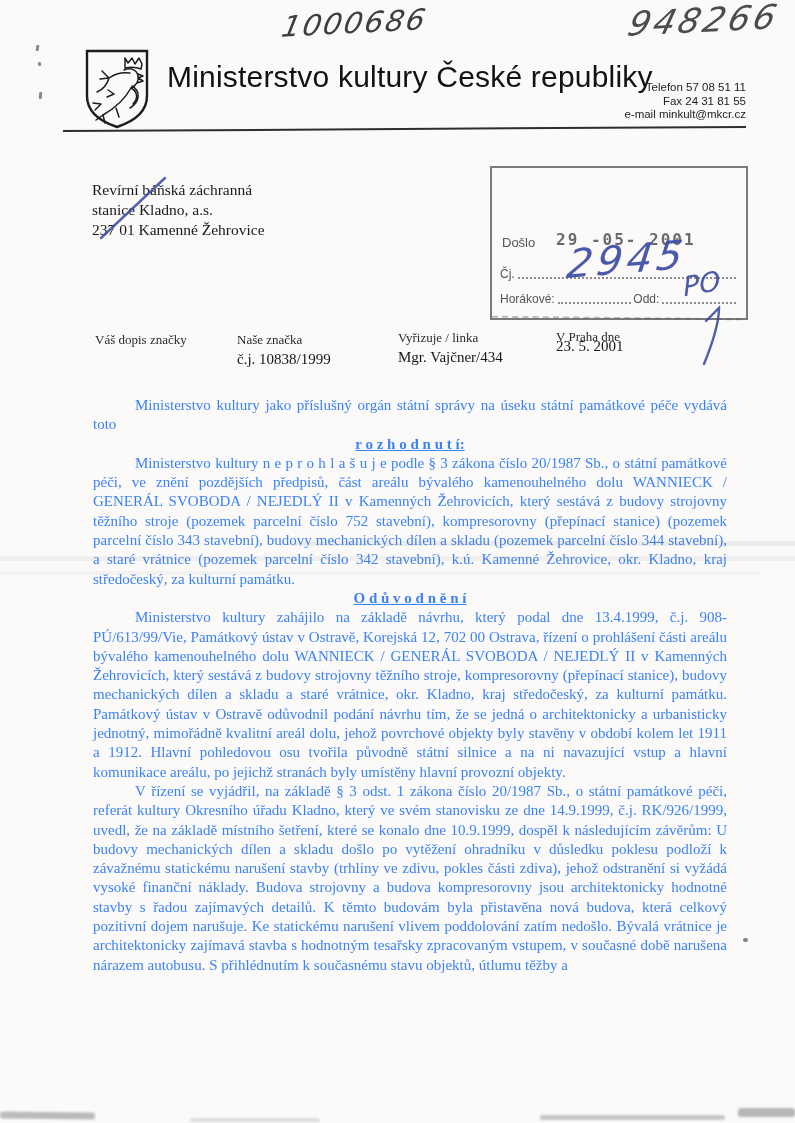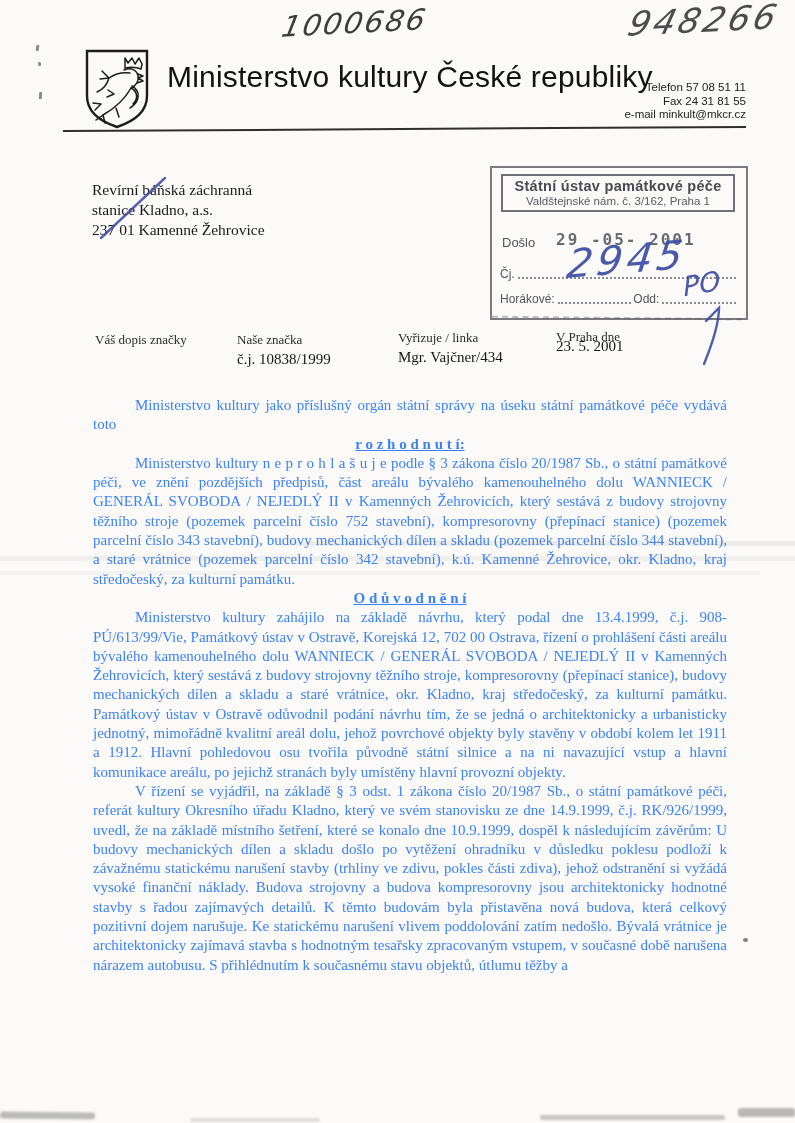--- a/index.html
+++ b/index.html
@@ -130,24 +130,20 @@
   </div>
   <div class="header-rule"></div>
 
   <div class="recipient">
     <div>Revírní báňská záchranná</div>
     <div>stanice Kladno, a.s.</div>
     <div>237 01 Kamenné Žehrovice</div>
   </div>
 
   <div class="stamp">
-    <div class="stamp-inner">
-      <div class="stamp-org">Státní ústav památkové péče</div>
-      <div class="stamp-org-addr">Valdštejnské nám. č. 3/162, Praha 1</div>
-    </div>
     <div class="stamp-doslo">Došlo</div>
     <div class="stamp-date">29 -05- 2001</div>
     <div class="stamp-row row-cj">
       <span>Čj.</span>
       <span class="dotline"></span>
     </div>
     <div class="stamp-row row-pril">
       <span>Horákové:</span>
       <span class="dotline"></span>
       <span>Odd:</span>

